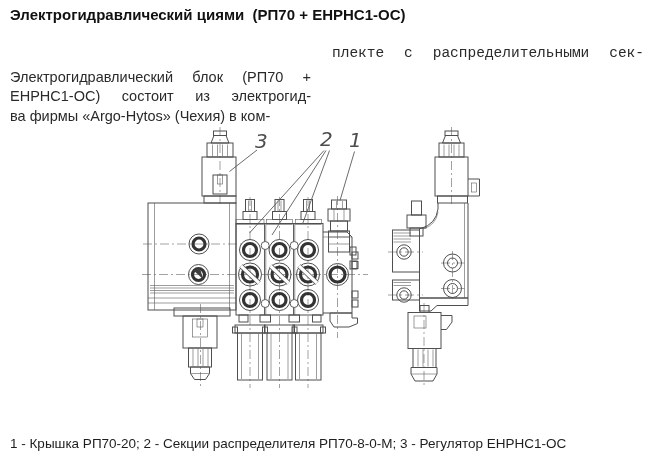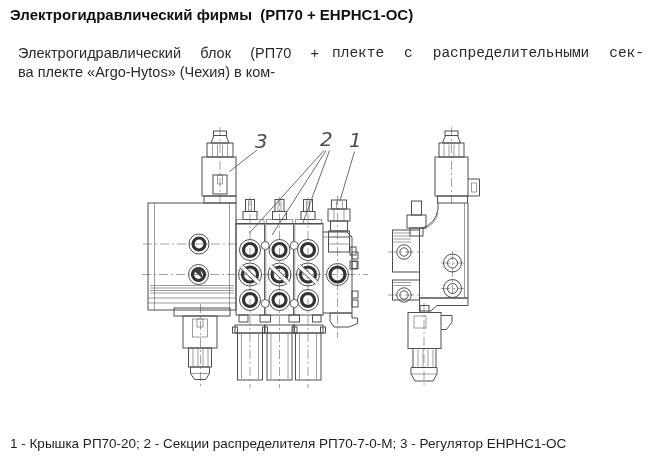--- a/index.html
+++ b/index.html
@@ -6,21 +6,21 @@
   body{
     width:670px;height:464px;position:relative;overflow:hidden;
     background:#ffffff;color:#242424;
     font-family:"Liberation Sans", sans-serif;
   }
   .title{
     position:absolute;left:10px;top:6px;
     font-size:15px;font-weight:bold;white-space:pre;color:#111;
   }
   .col{position:absolute;top:44px;font-size:14.5px;line-height:19.3px;color:#2a2a2a;}
-  .col-left{left:18px;width:301px;}
+  .col-left{left:10px;width:301px;margin-top:24px;}
   .col-right{left:332px;width:312px;font-family:Liberation Mono, monospace;}
   .jline{text-align:justify;text-align-last:justify;}
   .caption{
     position:absolute;left:10px;top:436px;
     font-size:13.5px;color:#1e1e1e;white-space:pre;
   }
   svg.figure{position:absolute;left:0;top:0;}
   
   .ln{fill:none;stroke:#4f4f4f;stroke-width:1;}
   .tn{fill:none;stroke:#5a5a5a;stroke-width:0.6;}
@@ -28,25 +28,26 @@
   .dd{fill:none;stroke:#8a8a8a;stroke-width:0.8;stroke-dasharray:9 3 2 3;}
   .wf{fill:#ffffff;stroke:#4f4f4f;stroke-width:0.9;}
   .slotg{stroke:#4f4f4f;stroke-width:4.8;}
   .slotw{stroke:#ffffff;stroke-width:3.2;}
   .lead{fill:none;stroke:#5a5a5a;stroke-width:0.9;}
   .lbl{font-family:"DejaVu Sans", sans-serif;font-style:italic;font-size:20px;fill:#4d4d4d;}
 </style>
 </head>
 <body>
 
-<div class="title">Электрогидравлический фирмы  (РП70 + ЕНРНС1-ОС)</div>
+<div class="title">Электрогидравлический циями  (РП70 + ЕНРНС1-ОС)</div>
 
 <div class="col col-left">
   <div class="jline">Электрогидравлический блок (РП70 +</div>
-  <div>ва плекте «Argo-Hytos» (Чехия) в ком-</div>
+  <div class="jline">ЕНРНС1-ОС) состоит из электрогид-</div>
+  <div>ва фирмы «Argo-Hytos» (Чехия) в ком-</div>
 </div>
 
 <div class="col col-right">
   <div class="jline">плекте с распределительными сек-</div>
 </div>
 
 <svg class="figure" width="670" height="464" viewBox="0 0 670 464">
 
   <g>
 
@@ -291,13 +292,13 @@
     <line class="lead" x1="324" y1="150.5" x2="249.5" y2="233"></line>
     <line class="lead" x1="326" y1="150.5" x2="272" y2="235"></line>
     <line class="lead" x1="329.5" y1="150.5" x2="302.5" y2="224"></line>
     <line class="lead" x1="354.5" y1="151.5" x2="340" y2="200.5"></line>
     <text class="lbl" x="255" y="148">3</text>
     <text class="lbl" x="320" y="146">2</text>
     <text class="lbl" x="349" y="147">1</text>
   </g>
 </svg>
 
-<div class="caption">1 - Крышка РП70-20; 2 - Секции распределителя РП70-7-0-М; 3 - Регулятор ЕНРНС1-ОС</div>
+<div class="caption">1 - Крышка РП70-20; 2 - Секции распределителя РП70-8-0-М; 3 - Регулятор ЕНРНС1-ОС</div>
 
 </body></html>

